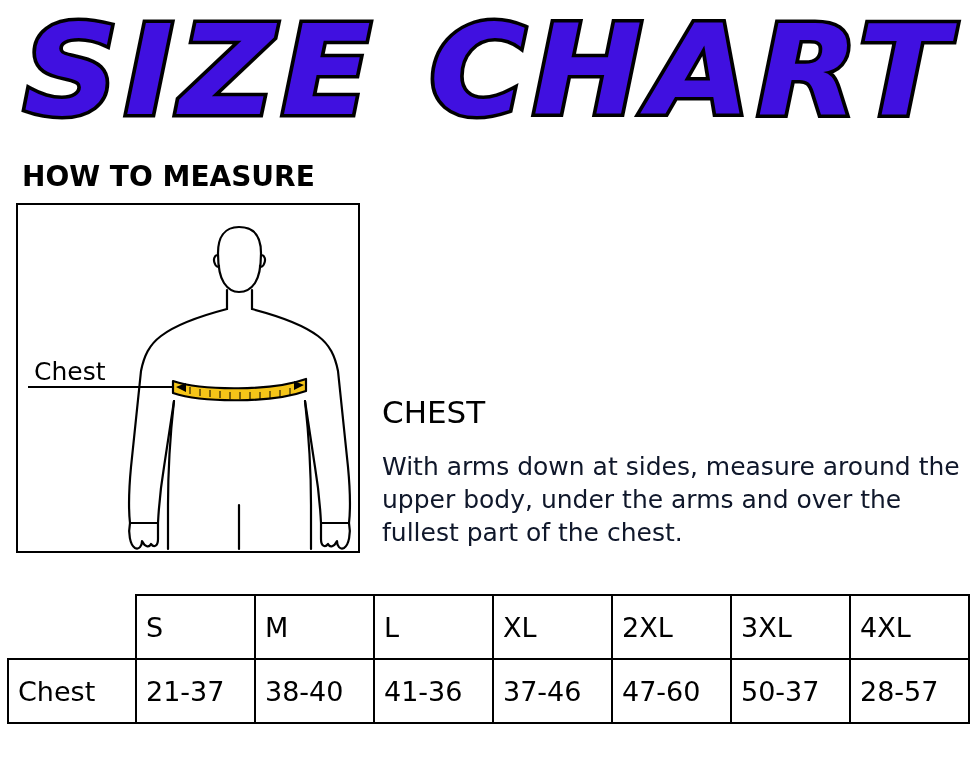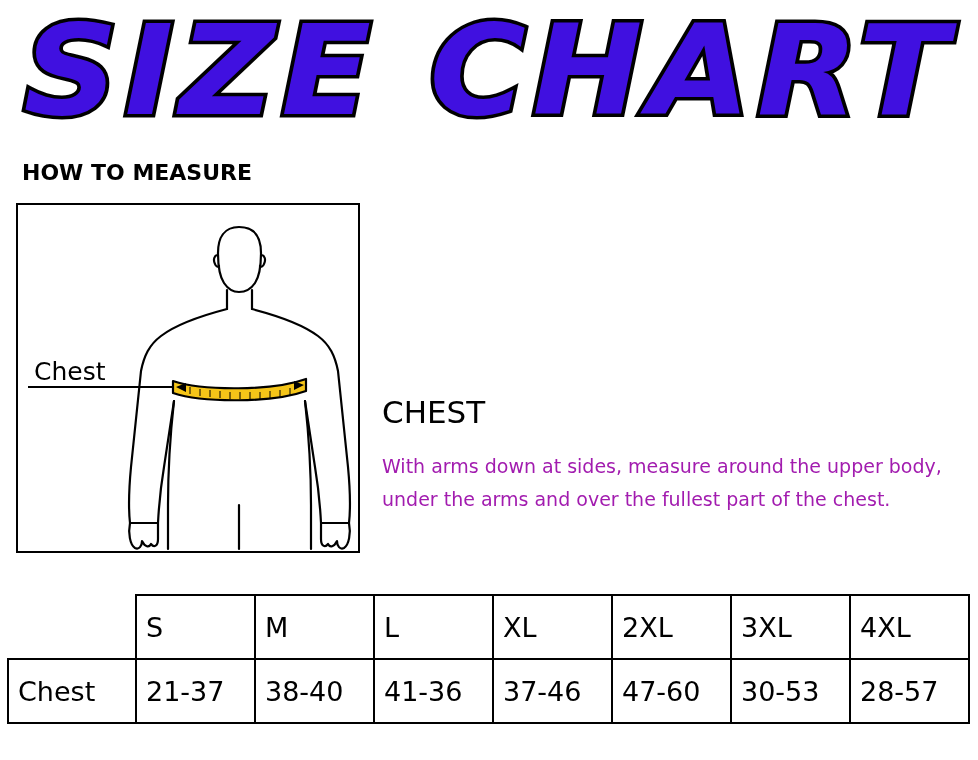--- a/index.html
+++ b/index.html
@@ -37,21 +37,21 @@
     white-space: nowrap;
     transform: scaleX(1.06);
     transform-origin: center center;
   }
 
   
   .howto-label {
     position: absolute;
     left: 22px;
     top: 160px;
-    font-size: 22px;
+    font-size: 28px;
     font-weight: bold;
     color: #000;
     font-family: "DejaVu Sans", sans-serif;
     letter-spacing: 0px;
   }
 
   .figure-box {
     position: absolute;
     left: 16px;
     top: 203px;
@@ -78,23 +78,23 @@
     top: 394px;
     font-size: 31px;
     color: #000;
     font-family: "DejaVu Sans", sans-serif;
   }
   .desc-body {
     position: absolute;
     left: 382px;
     top: 450px;
     width: 590px;
-    font-size: 19px;
+    font-size: 25px;
     line-height: 33px;
-    color: #a21caf;
+    color: #0f172a;
     font-family: "DejaVu Sans", sans-serif;
   }
 
   
   .size-table {
     position: absolute;
     left: 7px;
     top: 594px;
     border-collapse: collapse;
     table-layout: fixed;
@@ -200,17 +200,17 @@
     <td class="cell-bordered col-size">3XL</td>
     <td class="cell-bordered col-size">4XL</td>
   </tr>
   <tr>
     <td class="row-label col-label">Chest</td>
     <td class="cell-bordered col-size">21-37</td>
     <td class="cell-bordered col-size">38-40</td>
     <td class="cell-bordered col-size">41-36</td>
     <td class="cell-bordered col-size">37-46</td>
     <td class="cell-bordered col-size">47-60</td>
-    <td class="cell-bordered col-size">30-53</td>
+    <td class="cell-bordered col-size">50-37</td>
     <td class="cell-bordered col-size">28-57</td>
   </tr>
 </tbody>
   </table>
 
 </body></html>

